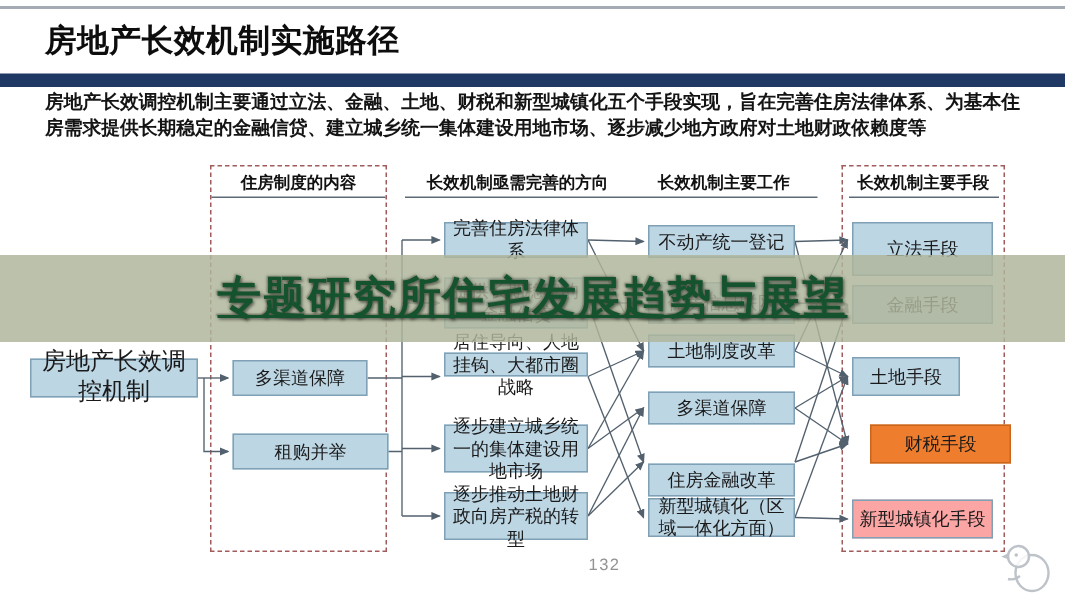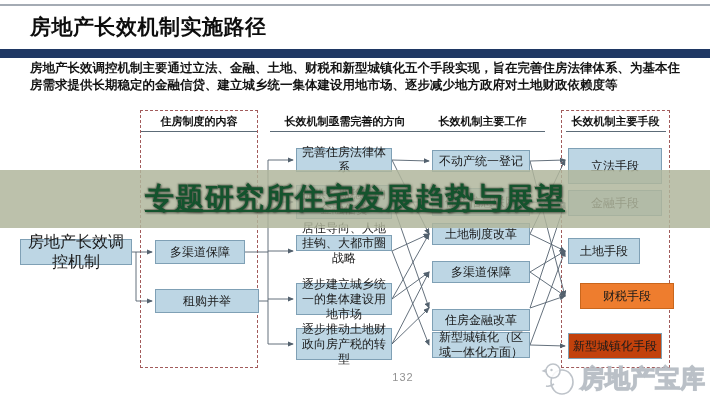--- a/index.html
+++ b/index.html
@@ -8,21 +8,21 @@
   .topline{position:absolute;top:4px;left:0;width:710px;height:2px;background:#5a6676;opacity:.55;}
   .slide-title{position:absolute;left:30px;top:13px;font-size:21px;font-weight:bold;color:#0d0d0d;letter-spacing:.5px;}
   .navy-bar{position:absolute;left:0;top:49px;width:710px;height:9px;background:#1F3864;}
   .intro{position:absolute;left:30px;top:60px;width:658px;font-size:12.5px;font-weight:bold;color:#141414;line-height:1.32;}
   .colhead{position:absolute;top:114px;font-size:11px;font-weight:bold;color:#111;text-align:center;z-index:2;}
   .headline{position:absolute;top:131px;height:1px;background:#5c6b77;z-index:2;}
   .dashedbox{position:absolute;border:1px dashed #A25B5B;z-index:1;box-sizing:border-box;}
   .box{position:absolute;background:#BDD6E4;border:1px solid #7FA0B5;display:flex;align-items:center;justify-content:center;
        text-align:center;font-size:12px;color:#1a1a1a;line-height:1.25;padding:1px 3px;box-sizing:border-box;z-index:2;}
   .box.orange{background:#EE7D2E;border-color:#C9661C;margin-left:12px;}
-  .box.pale{background:#c2410c;}
+  .box.pale{background:#fca5a5;}
   .box.root{font-weight:normal;font-size:16px;text-align:center;}
   svg.connectors{position:absolute;left:0;top:0;z-index:1;pointer-events:none;}
   .band{position:absolute;left:0;top:170px;width:710px;height:58px;background:rgba(175,181,155,0.84);
         z-index:5;display:flex;align-items:center;justify-content:center;}
   .band-title{font-size:29px;font-weight:900;color:#14532d;letter-spacing:1px;white-space:nowrap;
         text-shadow:1px 1px 2px rgba(45,50,40,.6),-1px -1px 1px rgba(45,50,40,.3),0 0 3px rgba(60,65,50,.35);text-decoration:underline;}
   .pagenum{position:absolute;left:0;top:371px;width:710px;text-align:center;font-size:11px;color:#929292;z-index:3;letter-spacing:1px;padding-left:48px;}
   .watermark{position:absolute;right:5px;bottom:4px;z-index:6;display:flex;align-items:center;gap:1px;opacity:.9;}
   .wm-text{font-size:25px;font-weight:bold;color:rgba(255,255,255,.82);-webkit-text-stroke:1.1px #b3bac1;
         text-shadow:0 0 1px #b8bec5;}
@@ -123,14 +123,13 @@
 <div class="watermark">
   <svg width="38" height="36" viewBox="0 0 38 36">
     <g stroke="#b7bdc4" stroke-width="1.6" fill="rgba(255,255,255,0.85)">
       <ellipse cx="21" cy="22" rx="11" ry="12"></ellipse>
       <circle cx="12" cy="11" r="7"></circle>
       <circle cx="10.5" cy="10" r="1.2" fill="#b7bdc4" stroke="none"></circle>
       <path d="M5.5 9.5 L2.5 11 L5.8 12.2" fill="none"></path>
       <path d="M13 24 q-4 3 -8 2" fill="none"></path>
     </g>
   </svg>
-  <span class="wm-text">房地产宝库</span>
 </div>
 
 </body></html>

